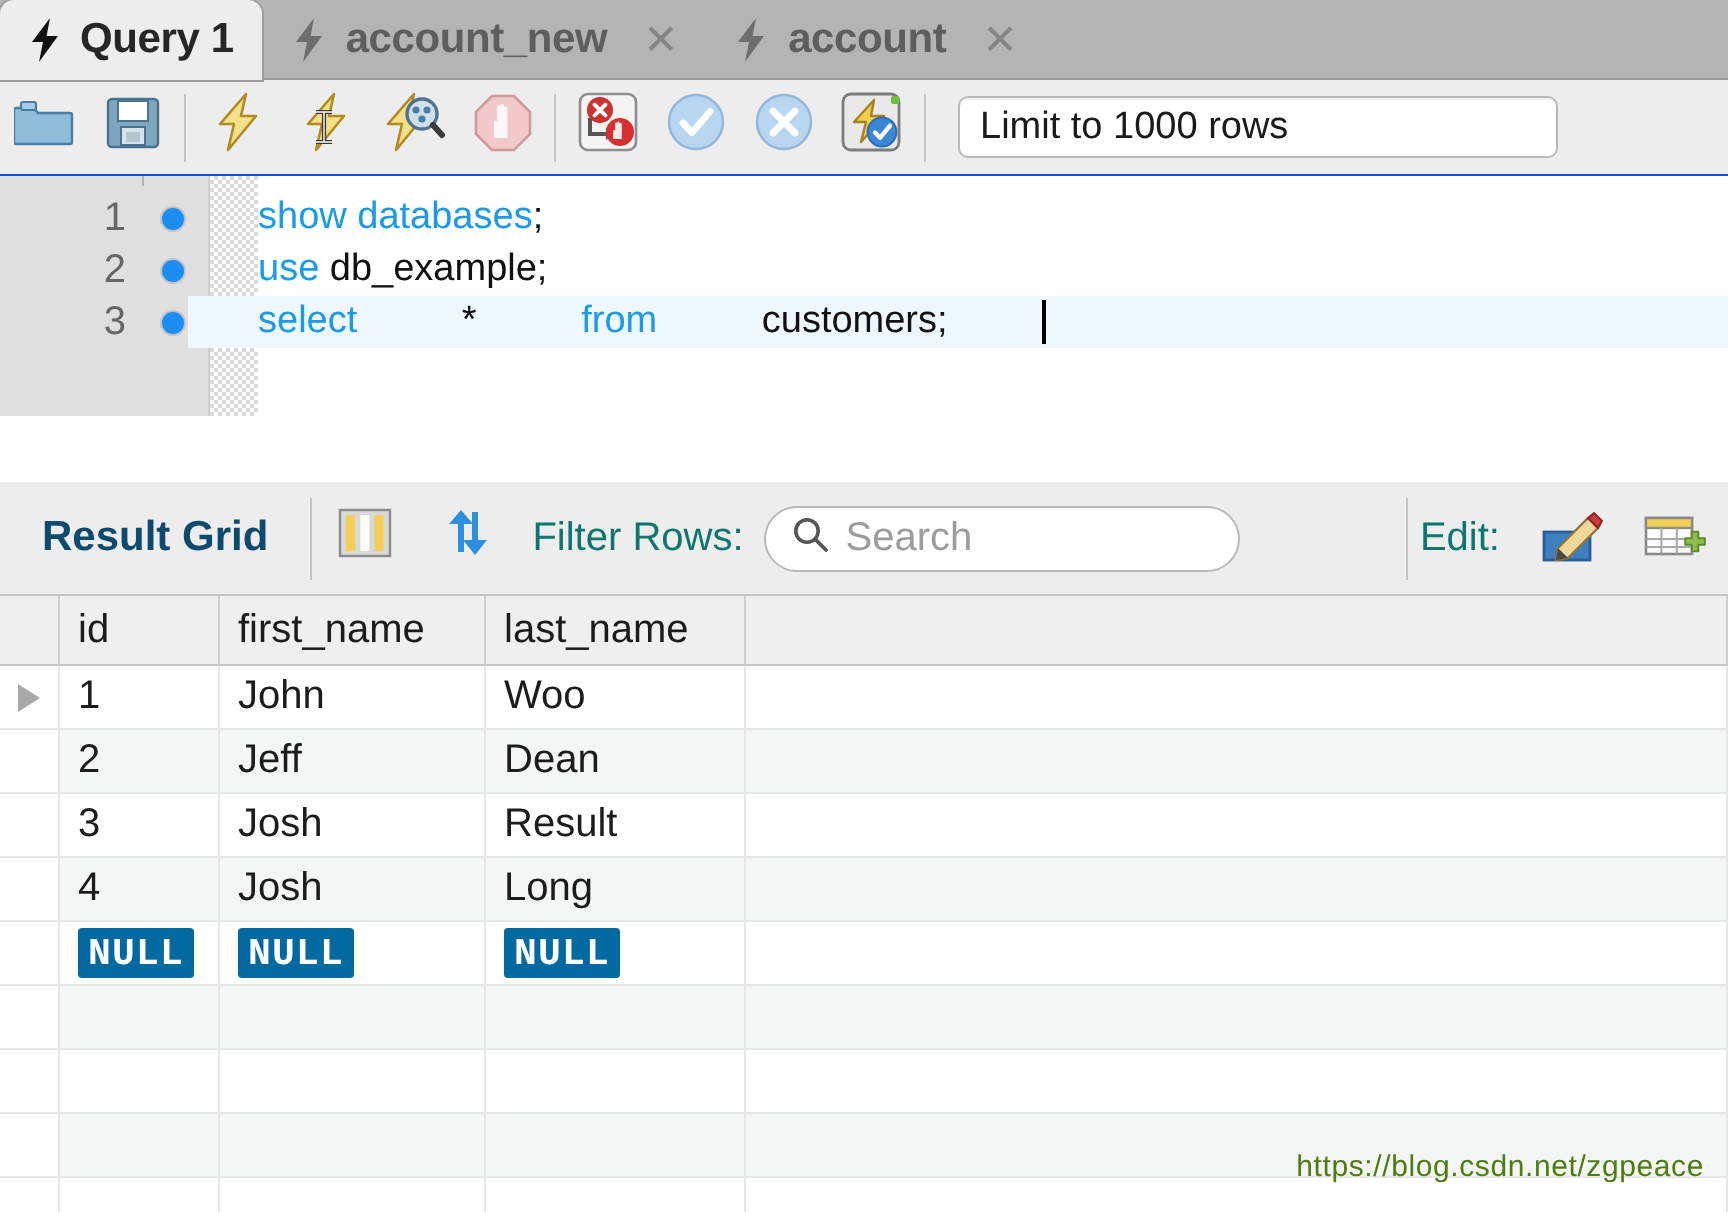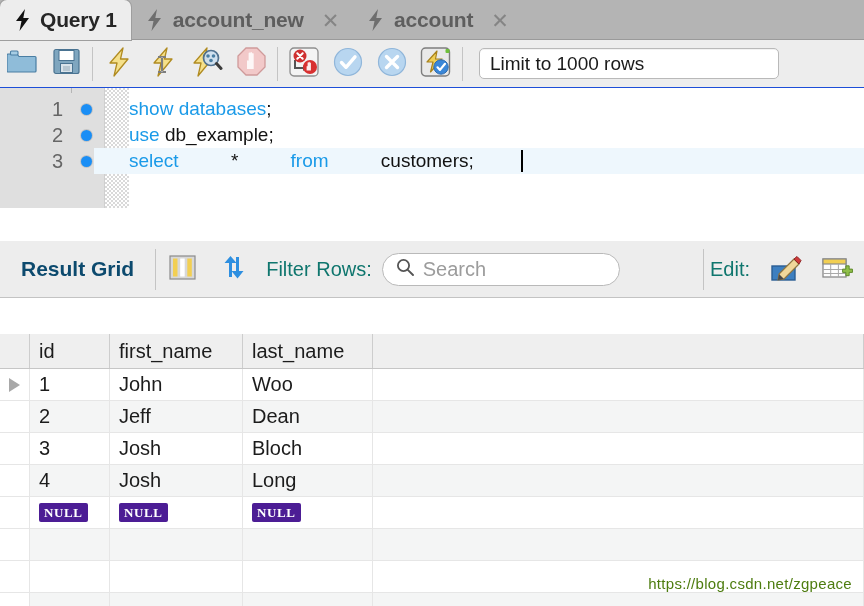--- a/index.html
+++ b/index.html
@@ -184,21 +184,20 @@
   
   .grid {
     position: absolute; left: 0; top: 298px; width: 864px; height: 308px;
     background: #fff; overflow: hidden;
   }
   .grid-head {
     display: flex; height: 35px;
     background: #efefef;
     border-bottom: 1px solid #c6c6c6;
     align-items: stretch;
-    margin-top: 36px;
   }
   .grid-head .cell {
     display: flex; align-items: center;
     font-size: 20px; color: #1c1c1c;
     border-right: 1px solid #cdcdcd;
     padding-left: 9px;
   }
   .grid-head .cell.sel { border-right: 1px solid #cdcdcd; }
   .grow { display: flex; height: 32px; align-items: stretch; }
   .grow.odd { background: #ffffff; }
@@ -221,24 +220,24 @@
   .c-fn    { width: 133px; flex: none; }
   .c-ln    { width: 130px; flex: none; }
   .c-pad   { flex: 1; }
   .arrow-sel {
     width: 0; height: 0;
     border-left: 11px solid #a8a8a8;
     border-top: 7px solid transparent;
     border-bottom: 7px solid transparent;
   }
   .null-badge {
-    background: #4c1d95; color: #fff;
-    font-size: 13px; font-weight: bold; letter-spacing: .6px;
+    background: #0369a1; color: #fff;
+    font-size: 19px; font-weight: bold; letter-spacing: .6px;
     padding: 2px 5px 1px; border-radius: 2px;
-    font-family: Liberation Serif, serif;
+    font-family: Liberation Mono, monospace;
   }
   .watermark {
     position: absolute; right: 12px; bottom: 14px;
     font-size: 15px; color: #4d7c0f;
     letter-spacing: .3px; pointer-events: none;
   }
 </style>
 </head>
 <body>
 
@@ -508,21 +507,21 @@
       <div class="cell c-id">2</div>
       <div class="cell c-fn">Jeff</div>
       <div class="cell c-ln">Dean</div>
       <div class="cell c-pad"></div>
     </div>
 
     <div class="grow odd">
       <div class="cell sel c-sel"></div>
       <div class="cell c-id">3</div>
       <div class="cell c-fn">Josh</div>
-      <div class="cell c-ln">Bloch</div>
+      <div class="cell c-ln">Result</div>
       <div class="cell c-pad"></div>
     </div>
 
     <div class="grow even">
       <div class="cell sel c-sel"></div>
       <div class="cell c-id">4</div>
       <div class="cell c-fn">Josh</div>
       <div class="cell c-ln">Long</div>
       <div class="cell c-pad"></div>
     </div>

